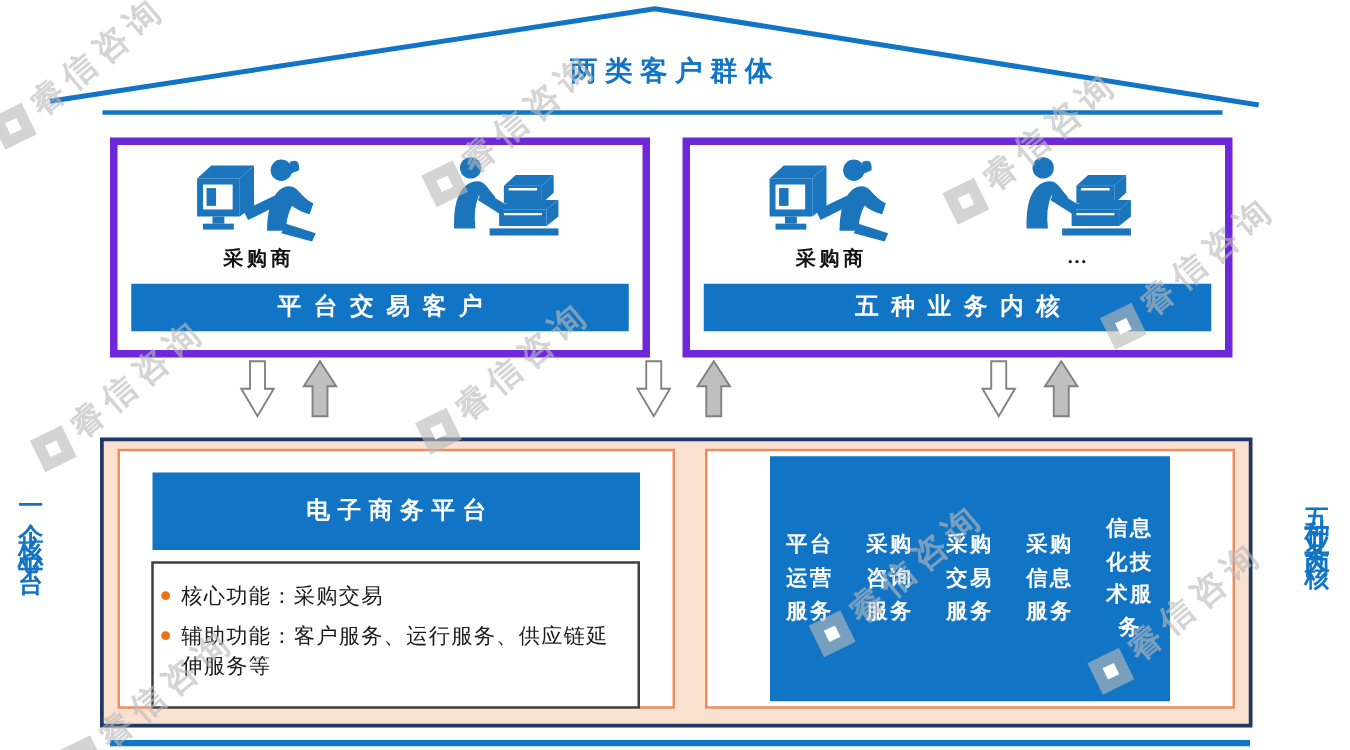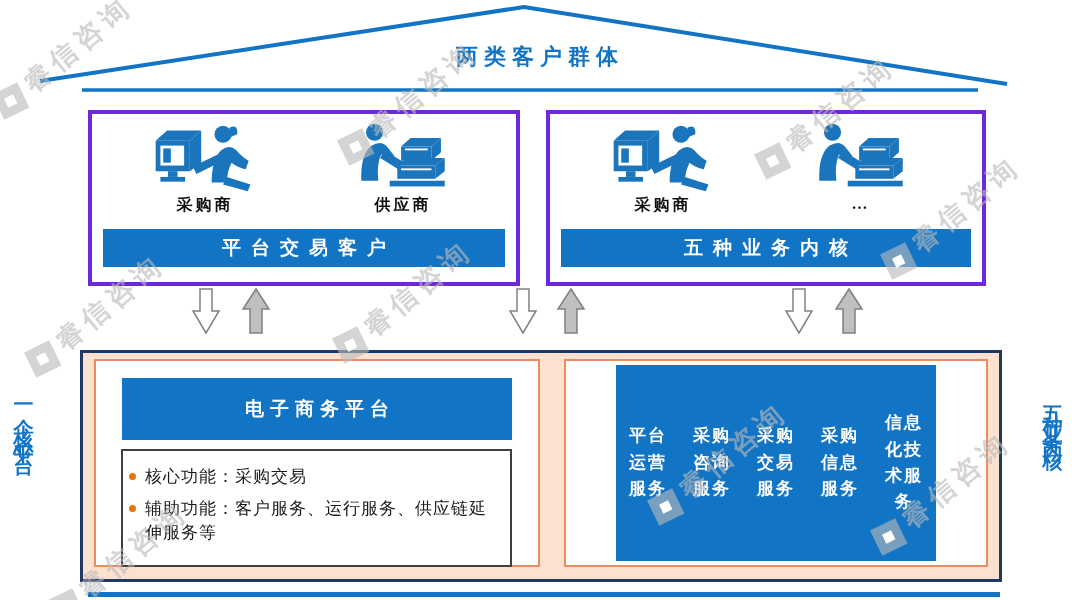--- a/index.html
+++ b/index.html
@@ -8,21 +8,21 @@
     font-family:"Liberation Serif","DejaVu Serif",serif;
   }
   
   .roof-svg{position:absolute;left:0;top:0;}
   .title{
     position:absolute;left:0;top:42px;width:1080px;text-align:center;
     font-size:22px;font-weight:bold;color:#1274C5;letter-spacing:6px;
   }
   
   .cust-box{
-    position:absolute;top:110px;height:176px;border:4px solid #6d28d9;
+    position:absolute;top:110px;height:176px;border:6px solid #6d28d9;
     background:#fff;box-sizing:border-box;
   }
   .cust-box.cb-left{left:88px;width:432px;}
   .cust-box.cb-right{left:546px;width:440px;}
   .member{position:absolute;top:6px;width:170px;text-align:center;}
   .member.pos-a{left:28px;}
   .member.pos-b{left:226px;}
   .member .picto{display:block;margin:0 auto;}
   .mlabel{margin-top:1px;font-size:16px;font-weight:bold;color:#111;letter-spacing:3px;}
   .banner{
@@ -124,21 +124,20 @@
           <rect x="58" y="28" width="32" height="15"></rect>
           <polygon points="90,43 100,34 100,19 90,28"></polygon>
           <polygon points="54,48 64,40 104,40 94,48"></polygon>
           <rect x="54" y="48" width="40" height="14"></rect>
           <polygon points="94,62 104,54 104,40 94,48"></polygon>
           <rect x="46" y="64" width="58" height="6"></rect>
         </g>
         <line x1="62" y1="31" x2="86" y2="31" stroke="#fff" stroke-width="2"></line>
         <line x1="58" y1="52" x2="90" y2="52" stroke="#fff" stroke-width="2"></line>
       </svg>
-      <div class="mlabel">供应商</div>
     </div>
     <div class="banner">平台交易客户</div>
   </div>
 
   <div class="cust-box cb-right">
     <div class="member pos-a">
       <svg class="picto" width="118" height="74" viewBox="0 0 120 78">
         <g fill="#1B75BC">
           <polygon points="8,22 44,22 44,54 8,54"></polygon>
           <polygon points="8,22 20,11 56,11 44,22"></polygon>

